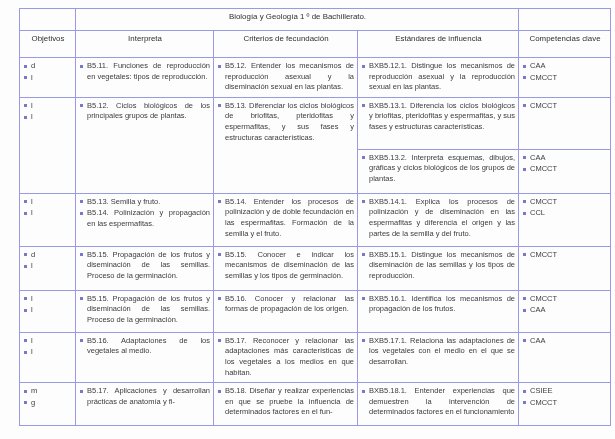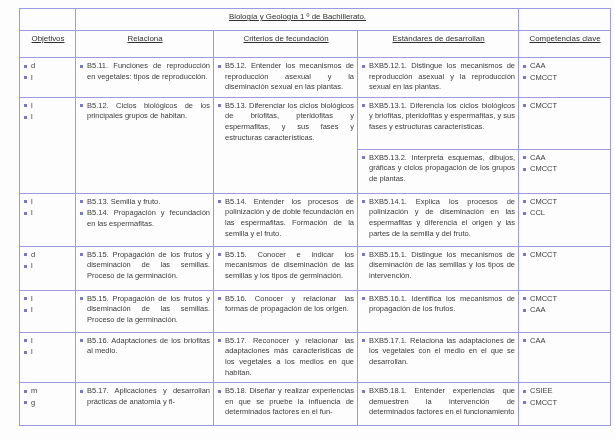--- a/index.html
+++ b/index.html
@@ -14,21 +14,21 @@
     font-size:7.5px;line-height:10.6px;
   }
   table.curr td{
     border:1px solid #9a9ae4;
     vertical-align:top;
     padding:3px 3px 3px 4px;
     overflow:hidden;
   }
   td.hcell{
     text-align:center;vertical-align:middle;
-    font-size:7.9px;color:#2f2f2f;padding:2px;text-decoration:underline;
+    font-size:7.9px;color:#2f2f2f;padding:2px;
   }
   tr.tr-title{height:22px}
   tr.tr-head{height:27px}
   tr.r1{height:38px}
   tr.r2a{height:52px}
   tr.r2b{height:44px}
   tr.r3{height:53px}
   tr.r4{height:44px}
   tr.r5{height:42px}
   tr.r6{height:47px}
@@ -56,23 +56,23 @@
 
     <tbody>
         <tr class="tr-title">
       <td></td>
       <td colspan="3" class="hcell">Biología y Geología 1 º de Bachillerato.</td>
       <td></td>
     </tr>
 
     <tr class="tr-head">
       <td class="hcell">Objetivos</td>
-      <td class="hcell">Relaciona</td>
+      <td class="hcell">Interpreta</td>
       <td class="hcell">Criterios de fecundación</td>
-      <td class="hcell">Estándares de desarrollan</td>
+      <td class="hcell">Estándares de influencia</td>
       <td class="hcell">Competencias clave</td>
     </tr>
 
     <tr class="r1">
       <td>
         <div class="item">
               <span class="bullet"></span>
               <span class="itext nj">d</span>
             </div>
         <div class="item">
@@ -117,21 +117,21 @@
               <span class="itext nj">l</span>
             </div>
         <div class="item">
               <span class="bullet"></span>
               <span class="itext nj">l</span>
             </div>
       </td>
       <td rowspan="2">
         <div class="item">
               <span class="bullet"></span>
-              <span class="itext">B5.12. Ciclos biológicos de los principales grupos de habitan.</span>
+              <span class="itext">B5.12. Ciclos biológicos de los principales grupos de plantas.</span>
             </div>
       </td>
       <td rowspan="2">
         <div class="item">
               <span class="bullet"></span>
               <span class="itext">B5.13. Diferenciar los ciclos biológicos de briofitas, pteridofitas y espermafitas, y sus fases y estructuras características.</span>
             </div>
       </td>
       <td>
         <div class="item">
@@ -144,21 +144,21 @@
               <span class="bullet"></span>
               <span class="itext nj">CMCCT</span>
             </div>
       </td>
     </tr>
 
     <tr class="r2b">
       <td>
         <div class="item">
               <span class="bullet"></span>
-              <span class="itext">BXB5.13.2. Interpreta esquemas, dibujos, gráficas y ciclos propagación de los grupos de plantas.</span>
+              <span class="itext">BXB5.13.2. Interpreta esquemas, dibujos, gráficas y ciclos biológicos de los grupos de plantas.</span>
             </div>
       </td>
       <td>
         <div class="item">
               <span class="bullet"></span>
               <span class="itext nj">CAA</span>
             </div>
         <div class="item">
               <span class="bullet"></span>
               <span class="itext nj">CMCCT</span>
@@ -177,21 +177,21 @@
               <span class="itext nj">l</span>
             </div>
       </td>
       <td>
         <div class="item">
               <span class="bullet"></span>
               <span class="itext">B5.13. Semilla y fruto.</span>
             </div>
         <div class="item">
               <span class="bullet"></span>
-              <span class="itext">B5.14. Propagación y fecundación en las espermafitas.</span>
+              <span class="itext">B5.14. Polinización y propagación en las espermafitas.</span>
             </div>
       </td>
       <td>
         <div class="item">
               <span class="bullet"></span>
               <span class="itext">B5.14. Entender los procesos de polinización y de doble fecundación en las espermafitas. Formación de la semilla y el fruto.</span>
             </div>
       </td>
       <td>
         <div class="item">
@@ -230,21 +230,21 @@
       </td>
       <td>
         <div class="item">
               <span class="bullet"></span>
               <span class="itext">B5.15. Conocer e indicar los mecanismos de diseminación de las semillas y los tipos de germinación.</span>
             </div>
       </td>
       <td>
         <div class="item">
               <span class="bullet"></span>
-              <span class="itext">BXB5.15.1. Distingue los mecanismos de diseminación de las semillas y los tipos de intervención.</span>
+              <span class="itext">BXB5.15.1. Distingue los mecanismos de diseminación de las semillas y los tipos de reproducción.</span>
             </div>
       </td>
       <td>
         <div class="item">
               <span class="bullet"></span>
               <span class="itext nj">CMCCT</span>
             </div>
       </td>
     </tr>
 
@@ -296,21 +296,21 @@
               <span class="itext nj">l</span>
             </div>
         <div class="item">
               <span class="bullet"></span>
               <span class="itext nj">l</span>
             </div>
       </td>
       <td>
         <div class="item">
               <span class="bullet"></span>
-              <span class="itext">B5.16. Adaptaciones de los briofitas al medio.</span>
+              <span class="itext">B5.16. Adaptaciones de los vegetales al medio.</span>
             </div>
       </td>
       <td>
         <div class="item">
               <span class="bullet"></span>
               <span class="itext">B5.17. Reconocer y relacionar las adaptaciones más características de los vegetales a los medios en que habitan.</span>
             </div>
       </td>
       <td>
         <div class="item">

